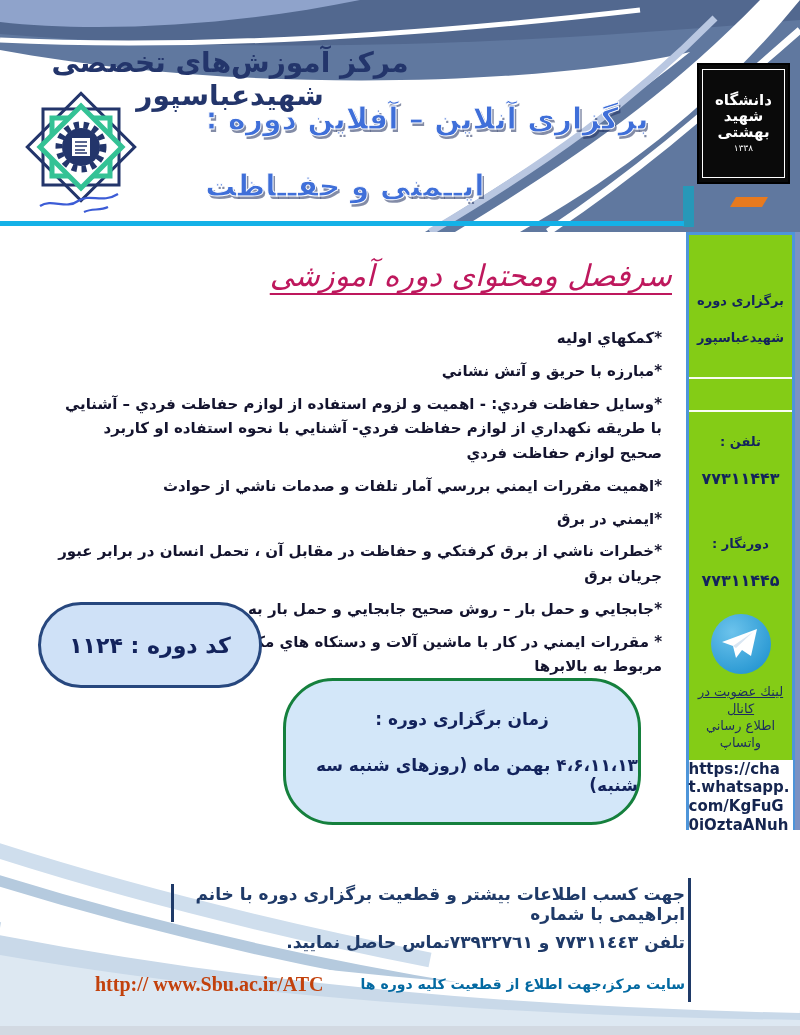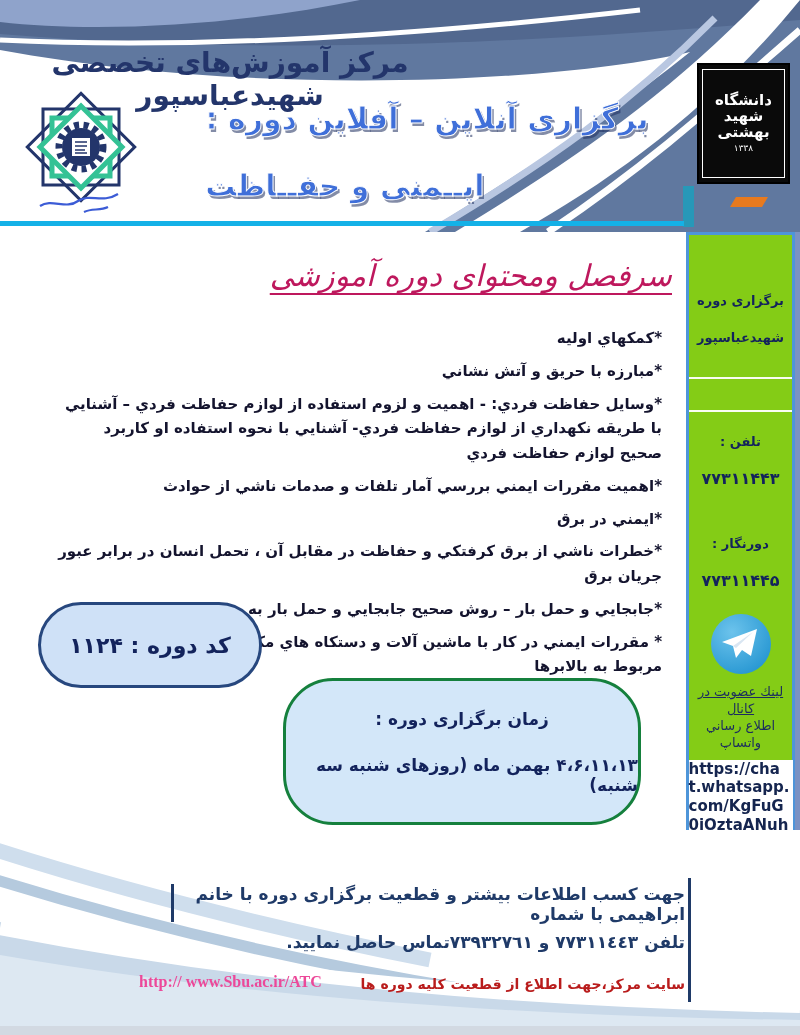--- a/index.html
+++ b/index.html
@@ -54,23 +54,23 @@
   
   .ftr-svg{left:0;top:830px;width:800px;height:205px;}
   .rule{background:#1f3a68;}
   .rule-r{left:688px;top:878px;width:3px;height:124px;}
   .rule-l{left:171px;top:884px;width:3px;height:38px;}
   .f-line{right:115px;width:512px;direction:rtl;text-align:right;font-size:17px;
     font-weight:bold;color:#1f3a68;}
   .f1{top:884px;}
   .f2{top:932px;}
   .f-note{top:976px;right:115px;width:420px;direction:rtl;text-align:right;
-    font-size:14px;font-weight:bold;color:#b91c1c;}
+    font-size:14px;font-weight:bold;color:#0369a1;}
   .f-url{left:95px;top:973px;font-family:"Liberation Serif",serif;
-    font-size:16px;font-weight:bold;color:#ec4899;margin-left:44px;}
+    font-size:20px;font-weight:bold;color:#c2410c;}
 </style>
 </head>
 <body>
 
 <div class="page">
 
   <svg class="abs hdr-svg" viewBox="0 0 800 232" preserveAspectRatio="none">
     <rect x="0" y="0" width="800" height="232" fill="#ffffff"></rect>
 
     <path d="M0,0 H800 V232 H425 C530,168 615,112 690,52 C560,82 260,98 0,50 Z" fill="#60789f"></path>

